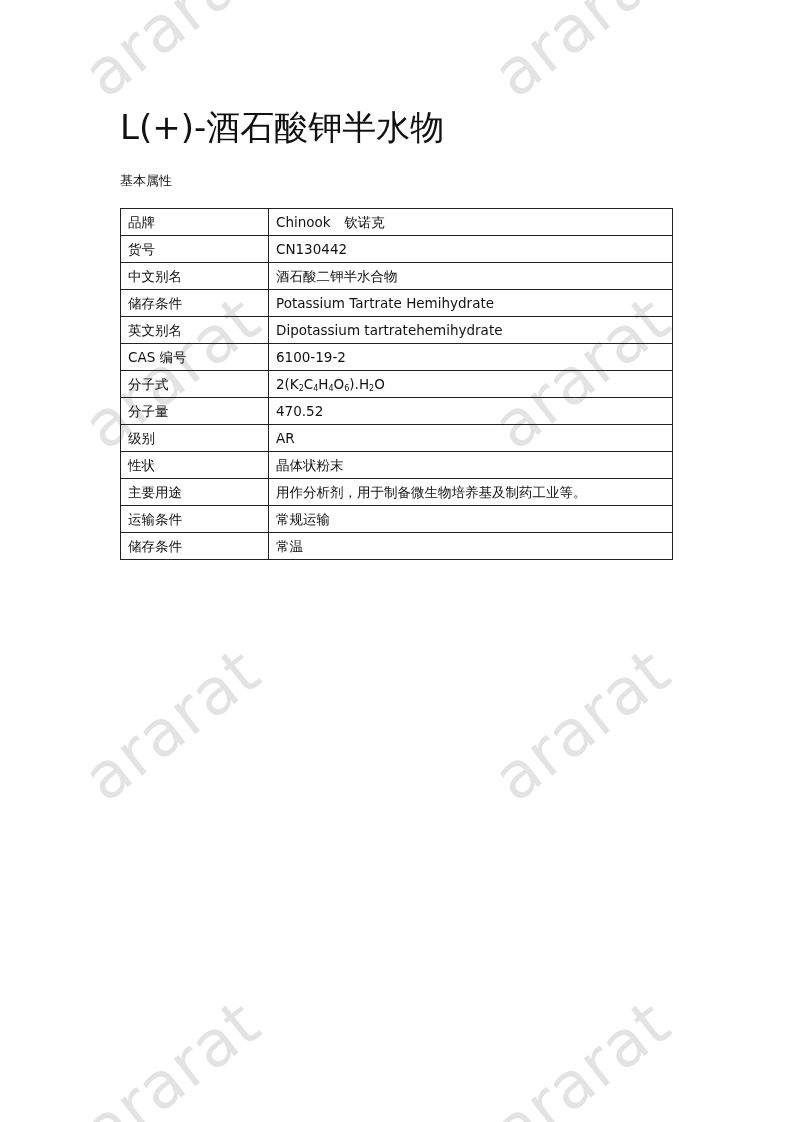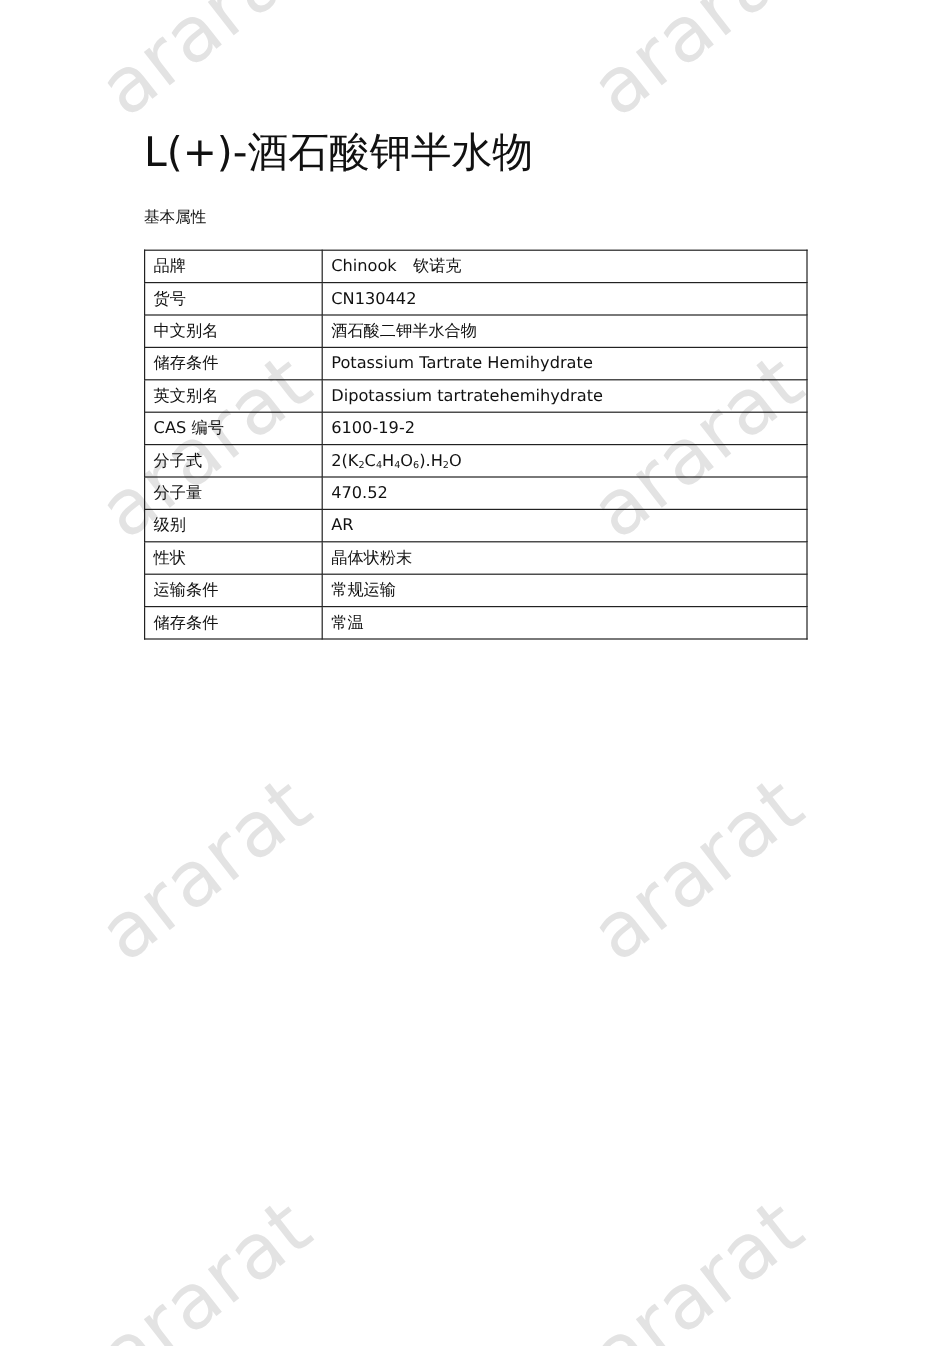--- a/index.html
+++ b/index.html
@@ -141,20 +141,24 @@
       </tr>
       <tr>
         <td class="key">级别</td>
         <td>AR</td>
       </tr>
       <tr>
         <td class="key">性状</td>
         <td>晶体状粉末</td>
       </tr>
       <tr>
+        <td class="key">主要用途</td>
+        <td>用作分析剂，用于制备微生物培养基及制药工业等。</td>
+      </tr>
+      <tr>
         <td class="key">运输条件</td>
         <td>常规运输</td>
       </tr>
       <tr>
         <td class="key">储存条件</td>
         <td>常温</td>
       </tr>
     </tbody>
   </table>
 </div>

